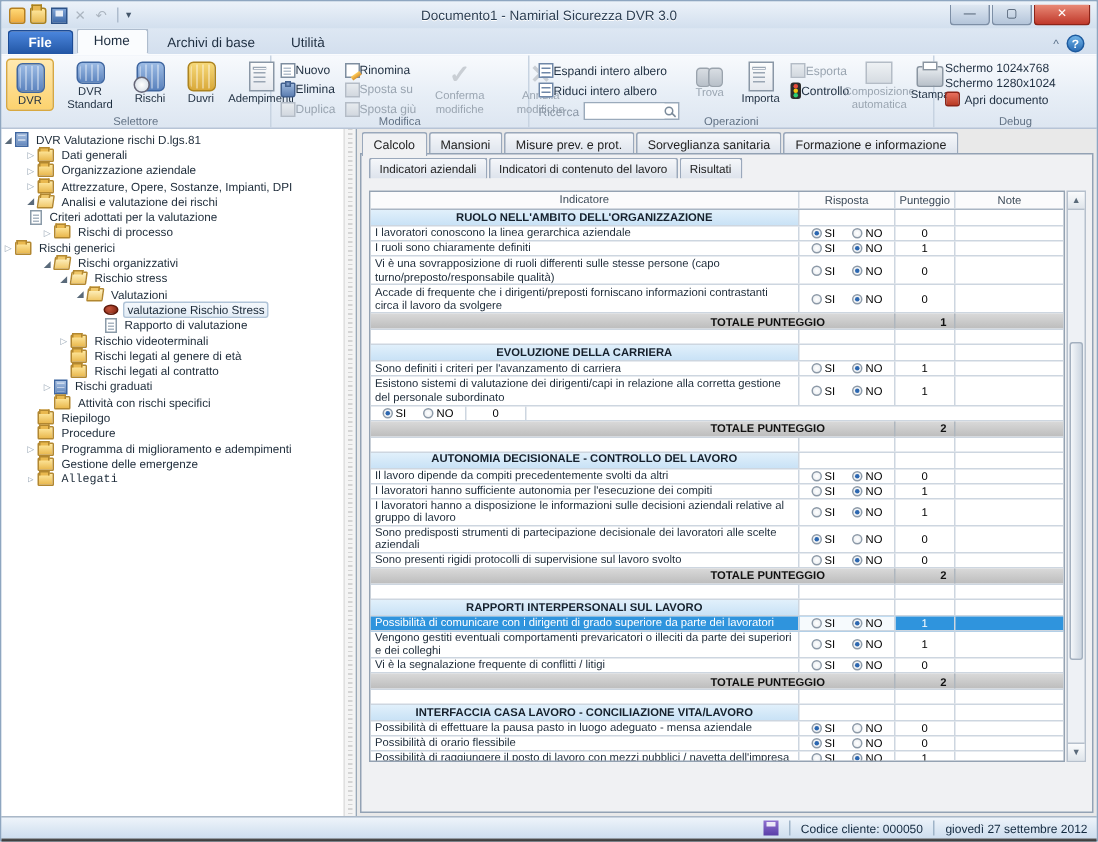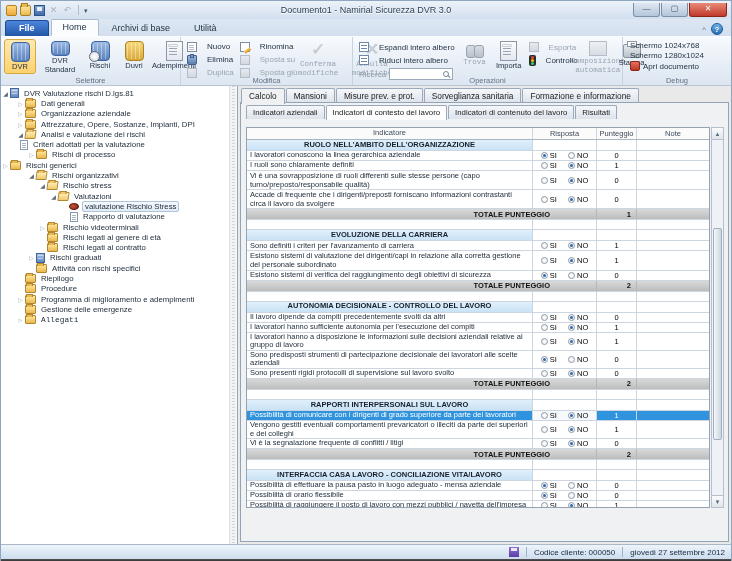--- a/index.html
+++ b/index.html
@@ -35,30 +35,30 @@
 
   
   .ribbon { height:50px; background:linear-gradient(#f8fafd,#e7eef6 55%,#dde6f1); border-top:1px solid #fafcfe; border-bottom:1px solid #b7c4d6; display:flex; }
   .grp { position:relative; border-right:1px solid #c7d3e1; padding:2px 3px 11px; }
   .grp-label { position:absolute; bottom:0; left:0; right:0; text-align:center; font-size:7.5px; color:#617184; }
   .grp-body { display:flex; height:100%; align-items:stretch; }
 
   .bigbtn { display:flex; flex-direction:column; align-items:center; justify-content:flex-start; padding:2px 2px 0; border-radius:3px; min-width:34px; }
   .bigbtn .blabel { font-size:7.5px; color:#1e2e40; text-align:center; line-height:8.5px; margin-top:1px; }
   .bigbtn.sel { background:linear-gradient(#ffe9b0,#fcd26e); border:1px solid #d8a840; }
-  .bigbtn.dis .blabel { color:#9aa5b1;font-family:Liberation Mono, monospace; }
+  .bigbtn.dis .blabel { color:#9aa5b1; }
 
   .binder { width:19px; height:20px; border-radius:4px; border:1px solid #3f66a0; background:linear-gradient(#9cbbe4,#5a82bd); position:relative; }
   .binder::before { content:''; position:absolute; inset:1px; background:repeating-linear-gradient(90deg, rgba(255,255,255,.38) 0 1px, transparent 1px 4px); border-radius:3px; }
   .binder.yellow { border-color:#ad841f; background:linear-gradient(#f6d878,#d9a93a); }
   .binder.clock::after { content:''; position:absolute; left:-3px; bottom:-2px; width:9px; height:9px; border-radius:50%; background:radial-gradient(#fff,#cfd8e2); border:1px solid #667; }
   .docicon { width:17px; height:20px; background:linear-gradient(#fdfdfd,#e4e8ee); border:1px solid #8a97a6; position:relative; }
   .docicon::before { content:''; position:absolute; left:2px; top:3px; right:5px; height:1px; box-shadow:0 0 0 0.5px #9aa6b4, 0 3px 0 0 #9aa6b4, 0 6px 0 0 #9aa6b4, 0 9px 0 0 #9aa6b4; }
 
-  .sbtn { display:flex; align-items:center; gap:10px; font-size:8px; color:#1e2e40; padding:1px 3px; white-space:nowrap; }
+  .sbtn { display:flex; align-items:center; gap:0; font-size:8px; color:#1e2e40; padding:1px 3px; white-space:nowrap; }
   .sbtn.dis { color:#9aa5b1; }
   .mi { width:10px; height:10px; display:inline-block; position:relative; flex:0 0 auto; }
   .mi-page { background:#fff; border:1px solid #7e8ea0; }
   .mi-page::after { content:''; position:absolute; left:1px; top:2px; right:2px; height:1px; background:#b3bfcc; box-shadow:0 2px 0 #b3bfcc, 0 4px 0 #b3bfcc; }
   .mi-ren { background:#fff; border:1px solid #7e8ea0; }
   .mi-ren::after { content:''; position:absolute; right:-2px; bottom:-1px; width:7px; height:3px; background:linear-gradient(#ffcf5e,#d8912c); transform:rotate(-35deg); }
   .mi-trash { background:linear-gradient(#9db8dc,#5d7fb2); border:1px solid #42608e; border-radius:1px 1px 2px 2px; }
   .mi-trash::before { content:''; position:absolute; top:-2px; left:2px; right:2px; height:2px; background:#7b97c2; border:1px solid #42608e; }
   .mi-dis { background:linear-gradient(#e7ebef,#d2d8df); border:1px solid #b4bcc6; }
   .mi-arrow { font-size:8px; line-height:10px; text-align:center; color:#aab4bf; }
@@ -457,21 +457,20 @@
       <div class="maintabs" id="maintabs">
           <div class="mtab active">Calcolo</div>
           <div class="mtab">Mansioni</div>
           <div class="mtab">Misure prev. e prot.</div>
           <div class="mtab">Sorveglianza sanitaria</div>
           <div class="mtab">Formazione e informazione</div>
         </div>
       <div class="tabpage">
         <div class="subtabs" id="subtabs">
             <div class="stab">Indicatori aziendali</div>
-            <div class="stab active">Indicatori di contesto del lavoro</div>
             <div class="stab">Indicatori di contenuto del lavoro</div>
             <div class="stab">Risultati</div>
           </div>
 
         <div class="grid-wrap">
           <div class="grid" id="grid">
               <div class="grow ghead">
                 <div class="gc c-ind">Indicatore</div>
                 <div class="gc c-risp">Risposta</div>
                 <div class="gc c-punt">Punteggio</div>
@@ -584,21 +583,20 @@
                   </div>
                   <div class="rgroup">
                     <div class="rad on"></div>
                     <div>NO</div>
                   </div>
                 </div>
                 <div class="gc c-punt">1</div>
                 <div class="gc c-note"></div>
               </div>
               <div class="grow item-row">
-                <div class="gc c-ind">Esistono sistemi di verifica del raggiungimento degli obiettivi di sicurezza</div>
                 <div class="gc c-risp">
                   <div class="rgroup">
                     <div class="rad on"></div>
                     <div>SI</div>
                   </div>
                   <div class="rgroup">
                     <div class="rad"></div>
                     <div>NO</div>
                   </div>
                 </div>

